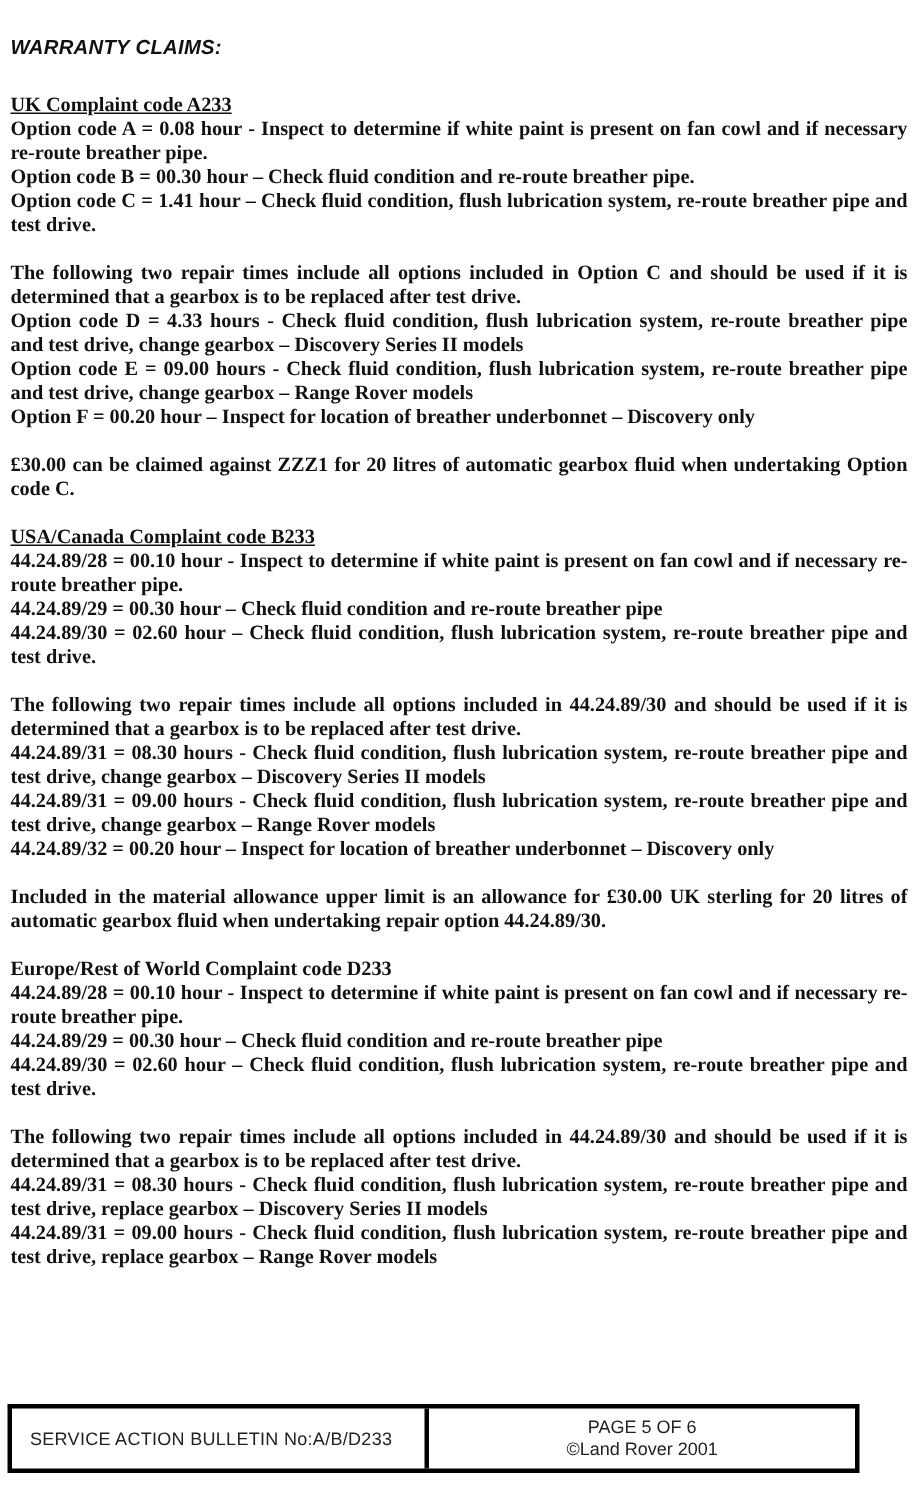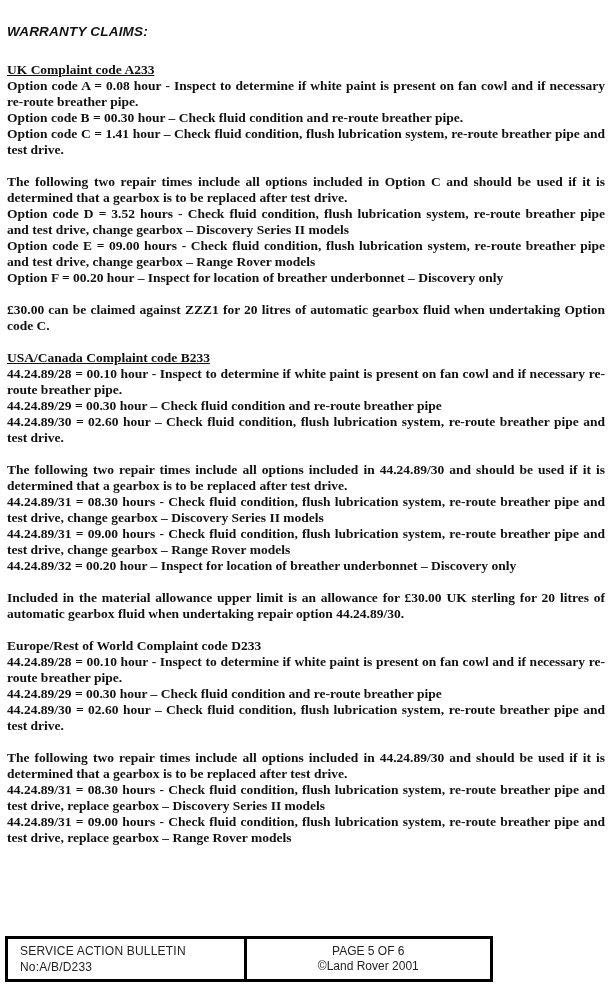--- a/index.html
+++ b/index.html
@@ -32,21 +32,21 @@
   .block { margin-bottom: 16px; }
   .block p {
     text-align: justify;
     text-justify: inter-word;
   }
   section { margin-bottom: 0; font-family: Liberation Serif, serif; }
   .footer {
     position: absolute;
     left: 5px;
     top: 936px;
-    width: 488px;
+    width: 568px;
     height: 46px;
     border: 3px solid #000000;
     display: flex;
     font-weight: normal;
     font-size: 12px;
     color: #222222;
   }
   .footer-left {
     width: 49.5%;
     border-right: 3px solid #000000;
@@ -74,21 +74,21 @@
 
   <section>
     <h2 class="heading underlined"><span class="heading-text">UK Complaint code A233</span></h2>
     <div class="block">
       <p>Option code A = 0.08 hour - Inspect to determine if white paint is present on fan cowl and if necessary re-route breather pipe.</p>
       <p>Option code B = 00.30 hour – Check fluid condition and re-route breather pipe.</p>
       <p>Option code C = 1.41 hour – Check fluid condition, flush lubrication system, re-route breather pipe and test drive.</p>
     </div>
     <div class="block">
       <p>The following two repair times include all options included in Option C and should be used if it is determined that a gearbox is to be replaced after test drive.</p>
-      <p>Option code D = 3.52 hours - Check fluid condition, flush lubrication system, re-route breather pipe and test drive, change gearbox – Discovery Series II models</p>
+      <p>Option code D = 4.33 hours - Check fluid condition, flush lubrication system, re-route breather pipe and test drive, change gearbox – Discovery Series II models</p>
       <p>Option code E = 09.00 hours - Check fluid condition, flush lubrication system, re-route breather pipe and test drive, change gearbox – Range Rover models</p>
       <p>Option F = 00.20 hour – Inspect for location of breather underbonnet – Discovery only</p>
     </div>
     <div class="block">
       <p>£30.00 can be claimed against ZZZ1 for 20 litres of automatic gearbox fluid when undertaking Option code C.</p>
     </div>
   </section>
 
   <section>
     <h2 class="heading underlined"><span class="heading-text">USA/Canada Complaint code B233</span></h2>

